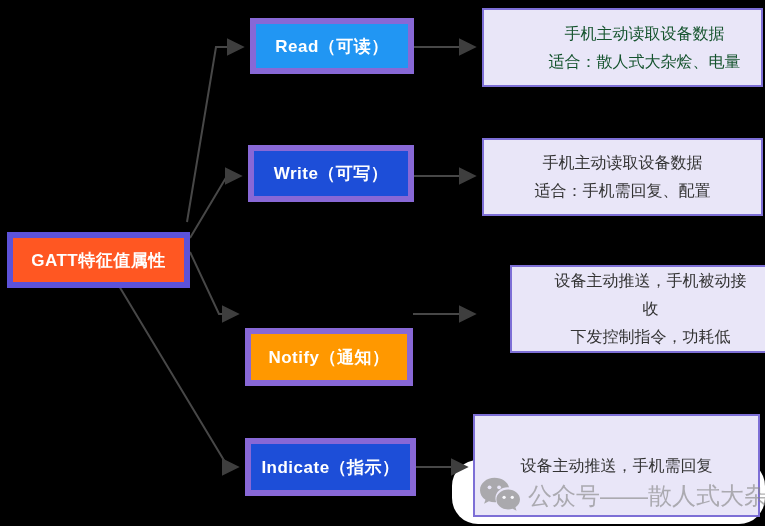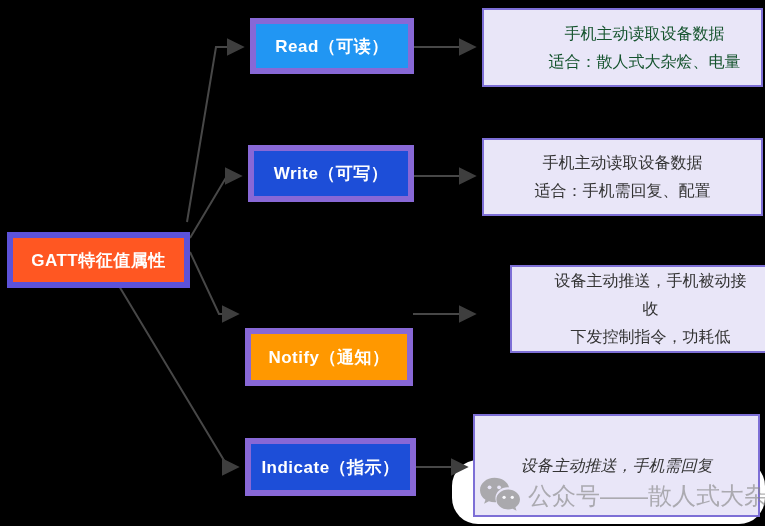--- a/index.html
+++ b/index.html
@@ -117,21 +117,21 @@
     <div class="line">手机主动读取设备数据</div>
     <div class="line">适合：手机需回复、配置</div>
   </div>
 
   <div class="desc desc-notify" style="background-color: rgb(233, 230, 248); border-color: rgb(125, 111, 214); color: rgb(51, 51, 51);">
     <div class="line">设备主动推送，手机被动接</div>
     <div class="line">收</div>
     <div class="line">下发控制指令，功耗低</div>
   </div>
 
-  <div class="desc desc-indicate" style="background-color: rgb(233, 230, 248); border-color: rgb(125, 111, 214); color: rgb(51, 51, 51); font-style: italic;">
+  <div class="desc desc-indicate" style="background-color: rgb(233, 230, 248); border-color: rgb(125, 111, 214); color: rgb(51, 51, 51);">
     <div class="line">设备主动推送，手机需回复</div>
   </div>
 
   <div class="watermark">
     <svg class="wm-icon" viewBox="0 0 48 44">
       <g fill="#9b9b9b">
         <path d="M18,2 C9.2,2 2,8.1 2,15.6 C2,19.9 4.3,23.6 8,26.1 L6.5,30.6 L11.8,27.9 C13.7,28.5 15.8,28.9 18,28.9 C18.6,28.9 19.2,28.9 19.8,28.8 C19.3,27.5 19,26.1 19,24.6 C19,17.9 25.1,12.5 32.6,12.5 C33.1,12.5 33.6,12.5 34,12.6 C32.6,6.5 26,2 18,2 Z"></path>
         <path d="M33,14.8 C25.8,14.8 20,19.7 20,25.8 C20,31.9 25.8,36.8 33,36.8 C34.7,36.8 36.3,36.5 37.8,36 L42.2,38.3 L41,34.5 C43.9,32.5 46,29.4 46,25.8 C46,19.7 40.2,14.8 33,14.8 Z"></path>
       </g>
       <g fill="#e9e6f8">

